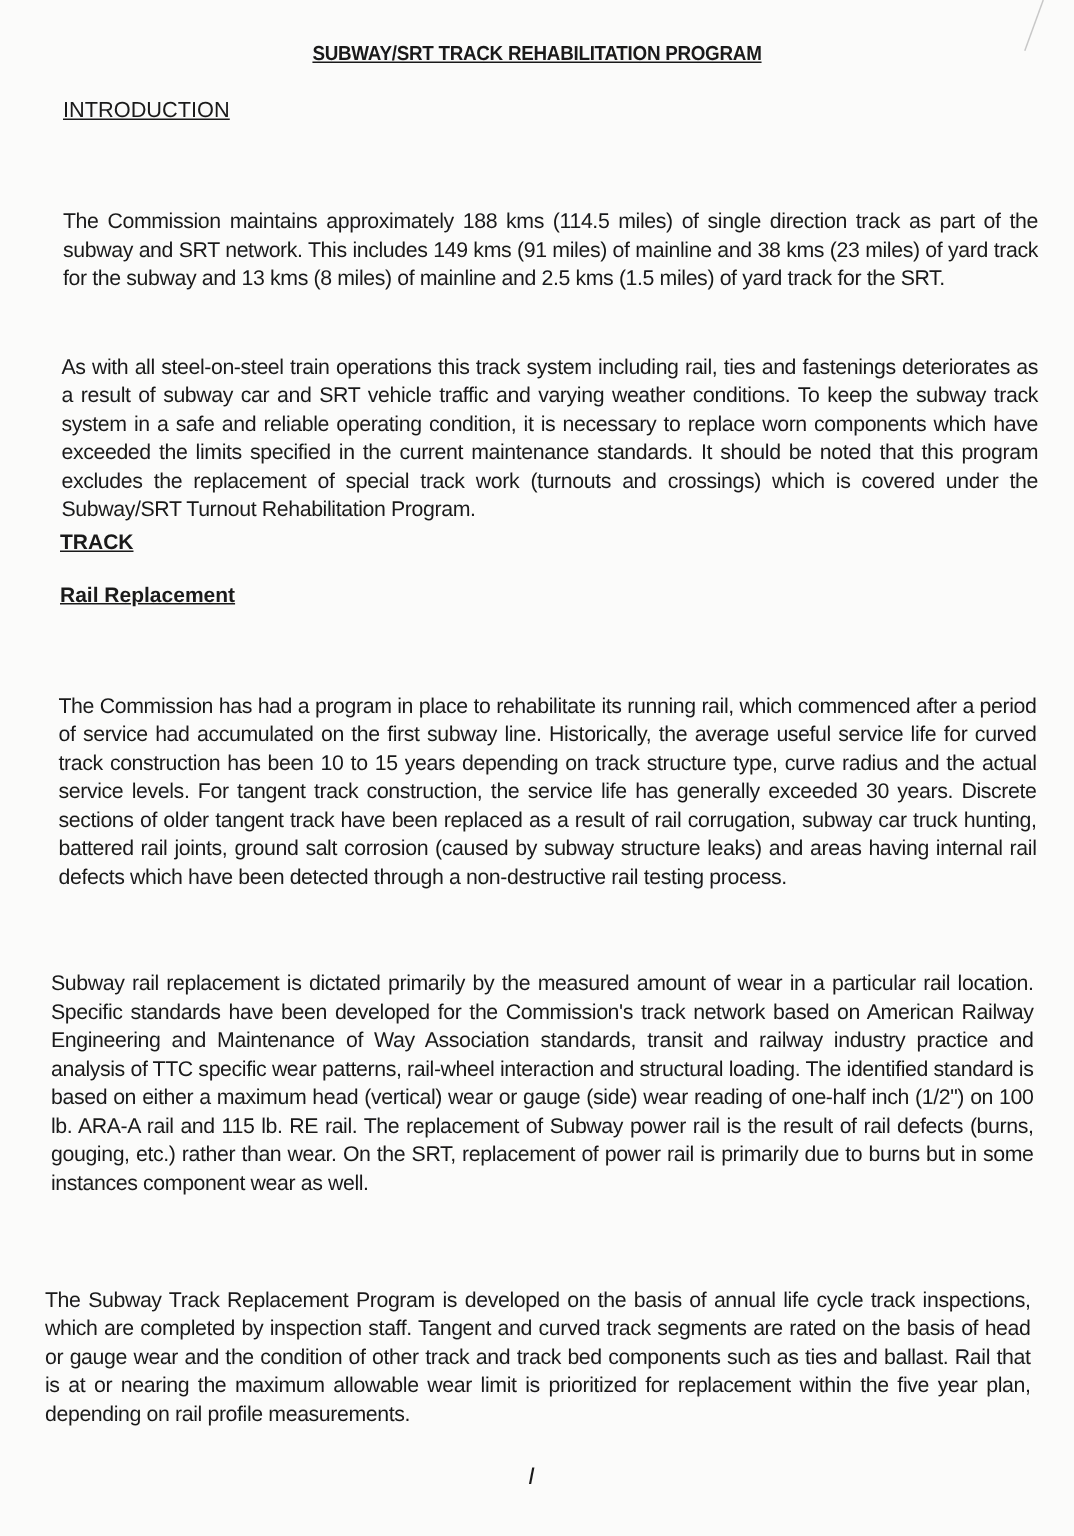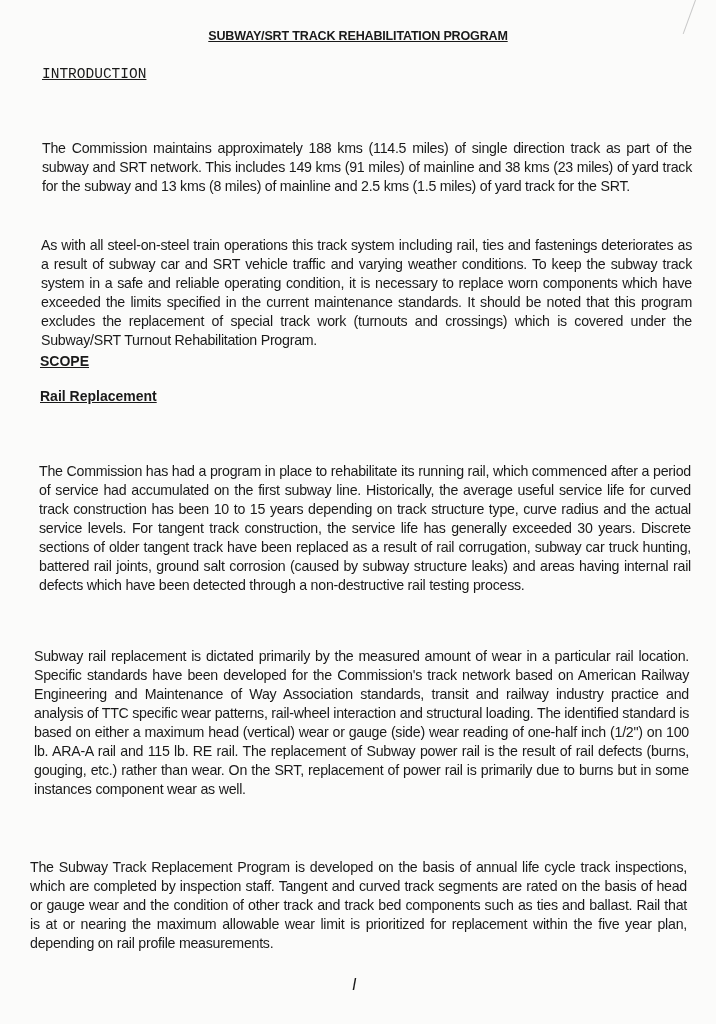--- a/index.html
+++ b/index.html
@@ -16,21 +16,21 @@
   .title {
     position: absolute; left: 0; width: 716px; top: 28px;
     text-align: center; font-weight: bold; font-size: 13.5px;
     text-decoration: underline; letter-spacing: -0.2px;
     transform: scaleX(0.93); transform-origin: 50% 50%;
   }
   .heading {
     position: absolute; font-weight: bold; font-size: 14px;
     text-decoration: underline;
   }
-  .heading.plain { font-weight: normal; font-family: Liberation Mono, monospace; }
+  .heading.plain { font-weight: normal; }
   .para {
     position: absolute; font-size: 14.2px; line-height: 19px;
     text-align: justify; letter-spacing: -0.25px; margin-top: 36px;
   }
   .pagenum {
     position: absolute; left: 352px; top: 976px; font-size: 16px;
     font-style: italic;
   }
   .scan-line {
     position: absolute; right: 20px; top: 0; width: 1px; height: 36px;
@@ -44,21 +44,21 @@
   <div class="scan-line"></div>
 
   <div class="title">SUBWAY/SRT TRACK REHABILITATION PROGRAM</div>
 
   <div class="heading plain" style="left:42px; top:66px; font-size:14.5px;">INTRODUCTION</div>
 
   <div class="para" style="left:42px; top:103px; width:650px;">The Commission maintains approximately 188 kms (114.5 miles) of single direction track as part of the subway and SRT network.  This includes 149 kms (91 miles) of mainline and 38 kms (23 miles) of yard track for the subway and 13 kms (8 miles) of mainline and 2.5 kms (1.5 miles) of yard track for the SRT.</div>
 
   <div class="para" style="left:41px; top:200px; width:651px;">As with all steel-on-steel train operations this track system including rail, ties and fastenings deteriorates as a result of subway car and SRT vehicle traffic and varying weather conditions. To keep the subway track system in a safe and reliable operating condition, it is necessary to replace worn components which have exceeded the limits specified in the current maintenance standards. It should be noted that this program excludes the replacement of special track work (turnouts and crossings) which is covered under the Subway/SRT Turnout Rehabilitation Program.</div>
 
-  <div class="heading" style="left:40px; top:353px;">SCOPE</div>
+  <div class="heading" style="left:40px; top:353px;">TRACK</div>
 
   <div class="heading" style="left:40px; top:388px;">Rail Replacement</div>
 
   <div class="para" style="left:39px; top:426px; width:652px;">The Commission has had a program in place to rehabilitate its running rail, which commenced after a period of service had accumulated on the first subway line. Historically, the average useful service life for curved track construction has been 10 to 15 years depending on track structure type, curve radius and the actual service levels. For tangent track construction, the service life has generally exceeded 30 years.  Discrete sections of older tangent track have been replaced as a result of rail corrugation, subway car truck hunting, battered rail joints, ground salt corrosion (caused by subway structure leaks) and areas having internal rail defects which have been detected through a non-destructive rail testing process.</div>
 
   <div class="para" style="left:34px; top:611px; width:655px;">Subway rail replacement is dictated primarily by the measured amount of wear in a particular rail location.  Specific standards have been developed for the Commission's track network based on American Railway Engineering and Maintenance of Way Association standards, transit and railway industry practice and analysis of TTC specific wear patterns, rail-wheel interaction and structural loading.  The identified standard is based on either a maximum head (vertical) wear or gauge (side) wear reading of one-half inch (1/2") on 100 lb. ARA-A rail and 115 lb. RE rail.  The replacement of Subway power rail is the result of rail defects (burns, gouging, etc.) rather than wear. On the SRT, replacement of power rail is primarily due to burns but in some instances component wear as well.</div>
 
   <div class="para" style="left:30px; top:822px; width:657px;">The Subway Track Replacement Program is developed on the basis of annual life cycle track inspections, which are completed by inspection staff.  Tangent and curved track segments are rated on the basis of head or gauge wear and the condition of other track and track bed components such as ties and ballast.  Rail that is at or nearing the maximum allowable wear limit is prioritized for replacement within the five year plan, depending on rail profile measurements.</div>
 
   <div class="pagenum">I</div>

